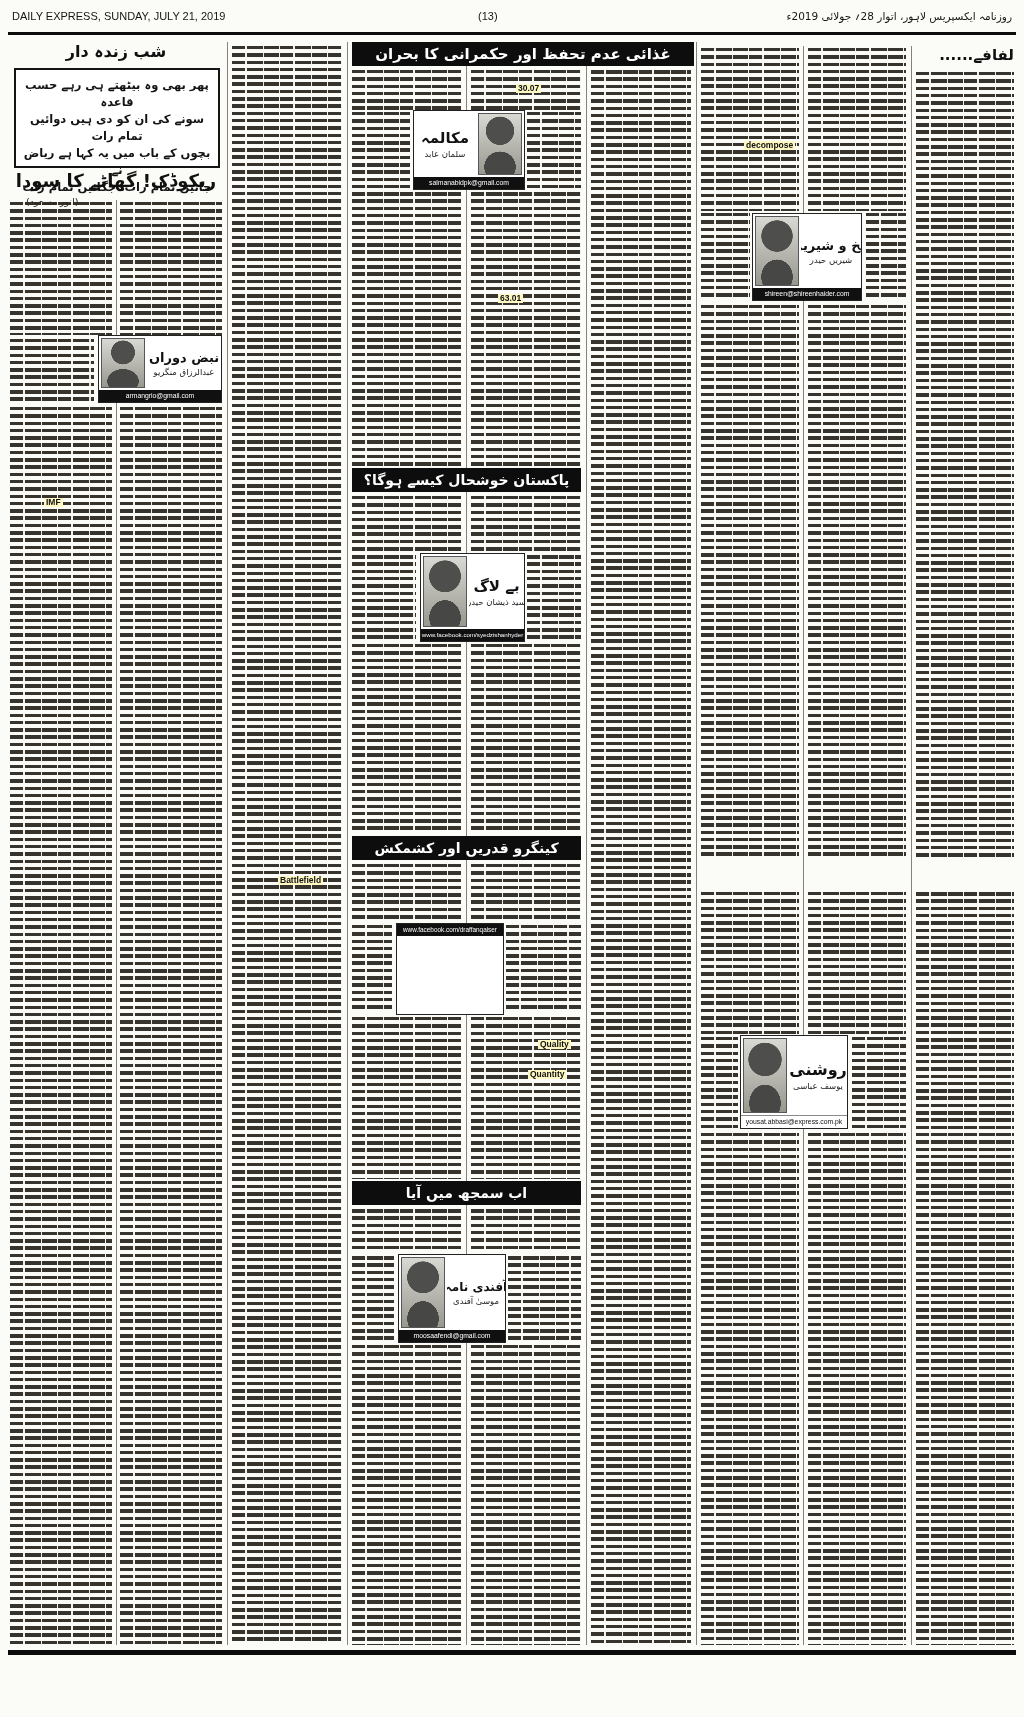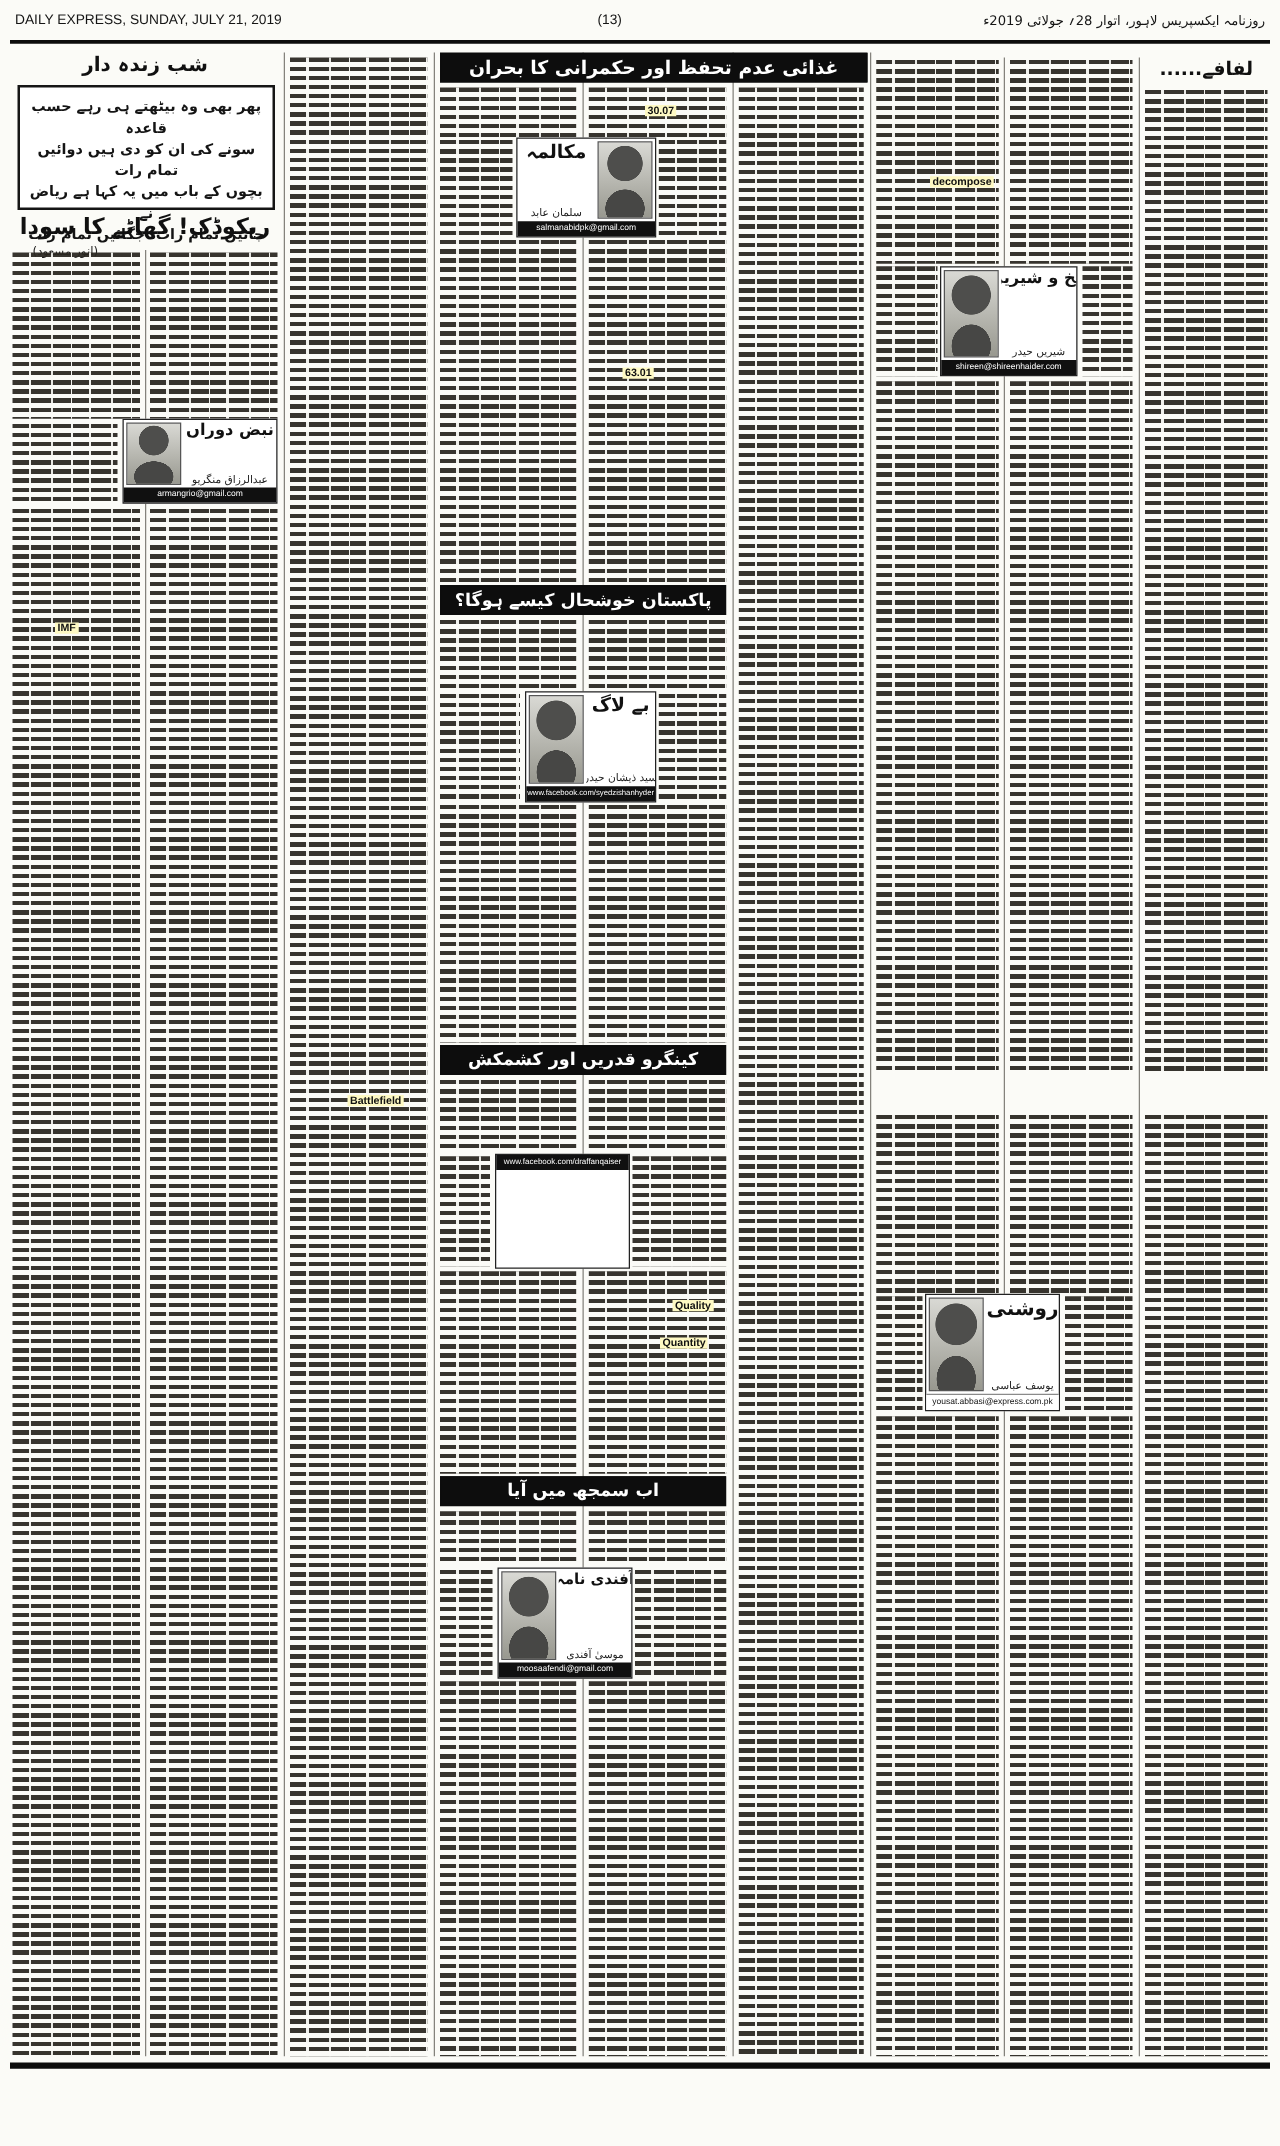--- a/index.html
+++ b/index.html
@@ -24,21 +24,21 @@
   .poemline{direction:rtl;text-align:center;font-size:11.5px;font-weight:bold;color:#141414;line-height:17px;}
   .poemattr{direction:rtl;text-align:left;font-size:9.5px;color:#222;padding-left:6px;}
   .abox{position:absolute;background:#fff;border:1px solid #222;box-sizing:border-box;
         display:flex;flex-direction:column;}
   .ab-top{flex:1;display:flex;min-height:0;}
   .abox.pr .ab-top{flex-direction:row-reverse;}
   .photo{width:42px;min-width:42px;margin:2px;border:1px solid #565656;background:
      radial-gradient(circle at 50% 28%, #4e4e4c 0 29%, transparent 30%),
      radial-gradient(ellipse 62% 42% at 50% 88%, #474745 0 60%, transparent 61%),
      linear-gradient(#d9d9d4,#98988f);}
-  .ab-side{flex:1;display:flex;flex-direction:column;align-items:center;justify-content:space-between;
+  .ab-side{flex:1;display:flex;flex-direction:column;align-items:center;justify-content:center;
            gap:2px;padding:1px;overflow:hidden;}
   .ab-title{direction:rtl;font-weight:bold;color:#111;white-space:nowrap;}
   .ab-name{direction:rtl;font-size:8.5px;color:#222;white-space:nowrap;}
   .ab-email{height:12px;line-height:12px;background:#101010;color:#fff;text-align:center;
             font-family:"Liberation Sans",sans-serif;font-size:6.8px;white-space:nowrap;overflow:hidden;}
   .ab-email.light{background:#fff;color:#111;border-top:1px solid #8a8a8a;}
   .tok{position:absolute;background:#fef9c3;color:#111;font-family:"Liberation Sans",sans-serif;
        font-weight:bold;font-size:8.5px;padding:0 2px;line-height:9px;}
 </style>
 </head>
@@ -152,21 +152,21 @@
     <div class="ab-top">
       <div class="photo"></div>
       <div class="ab-side">
         <div class="ab-title" style="font-size:12px">آفندی نامہ</div>
         <div class="ab-name">موسیٰ آفندی</div>
       </div>
     </div>
     <div class="ab-email">moosaafendi@gmail.com</div>
   </div>
 
-  <div class="bigline" style="left:916px;top:46px;width:98px;font-size:15px;">لفافے......</div>
+  <div class="bigline" style="left:916px;top:46px;width:98px;font-size:15px;text-align:right">لفافے......</div>
 
   <div class="greek" style="left:701px;top:48px;width:98px;height:163px"></div>
   <div class="greek" style="left:701px;top:213px;width:49px;height:88px"></div>
   <div class="greek" style="left:701px;top:305px;width:98px;height:553px"></div>
   <div class="greek" style="left:701px;top:892px;width:98px;height:143px"></div>
   <div class="greek" style="left:701px;top:1037px;width:37px;height:92px"></div>
   <div class="greek" style="left:701px;top:1133px;width:98px;height:512px"></div>
 
   <div class="greek" style="left:808px;top:48px;width:98px;height:163px"></div>
   <div class="greek" style="left:866px;top:213px;width:40px;height:88px"></div>

